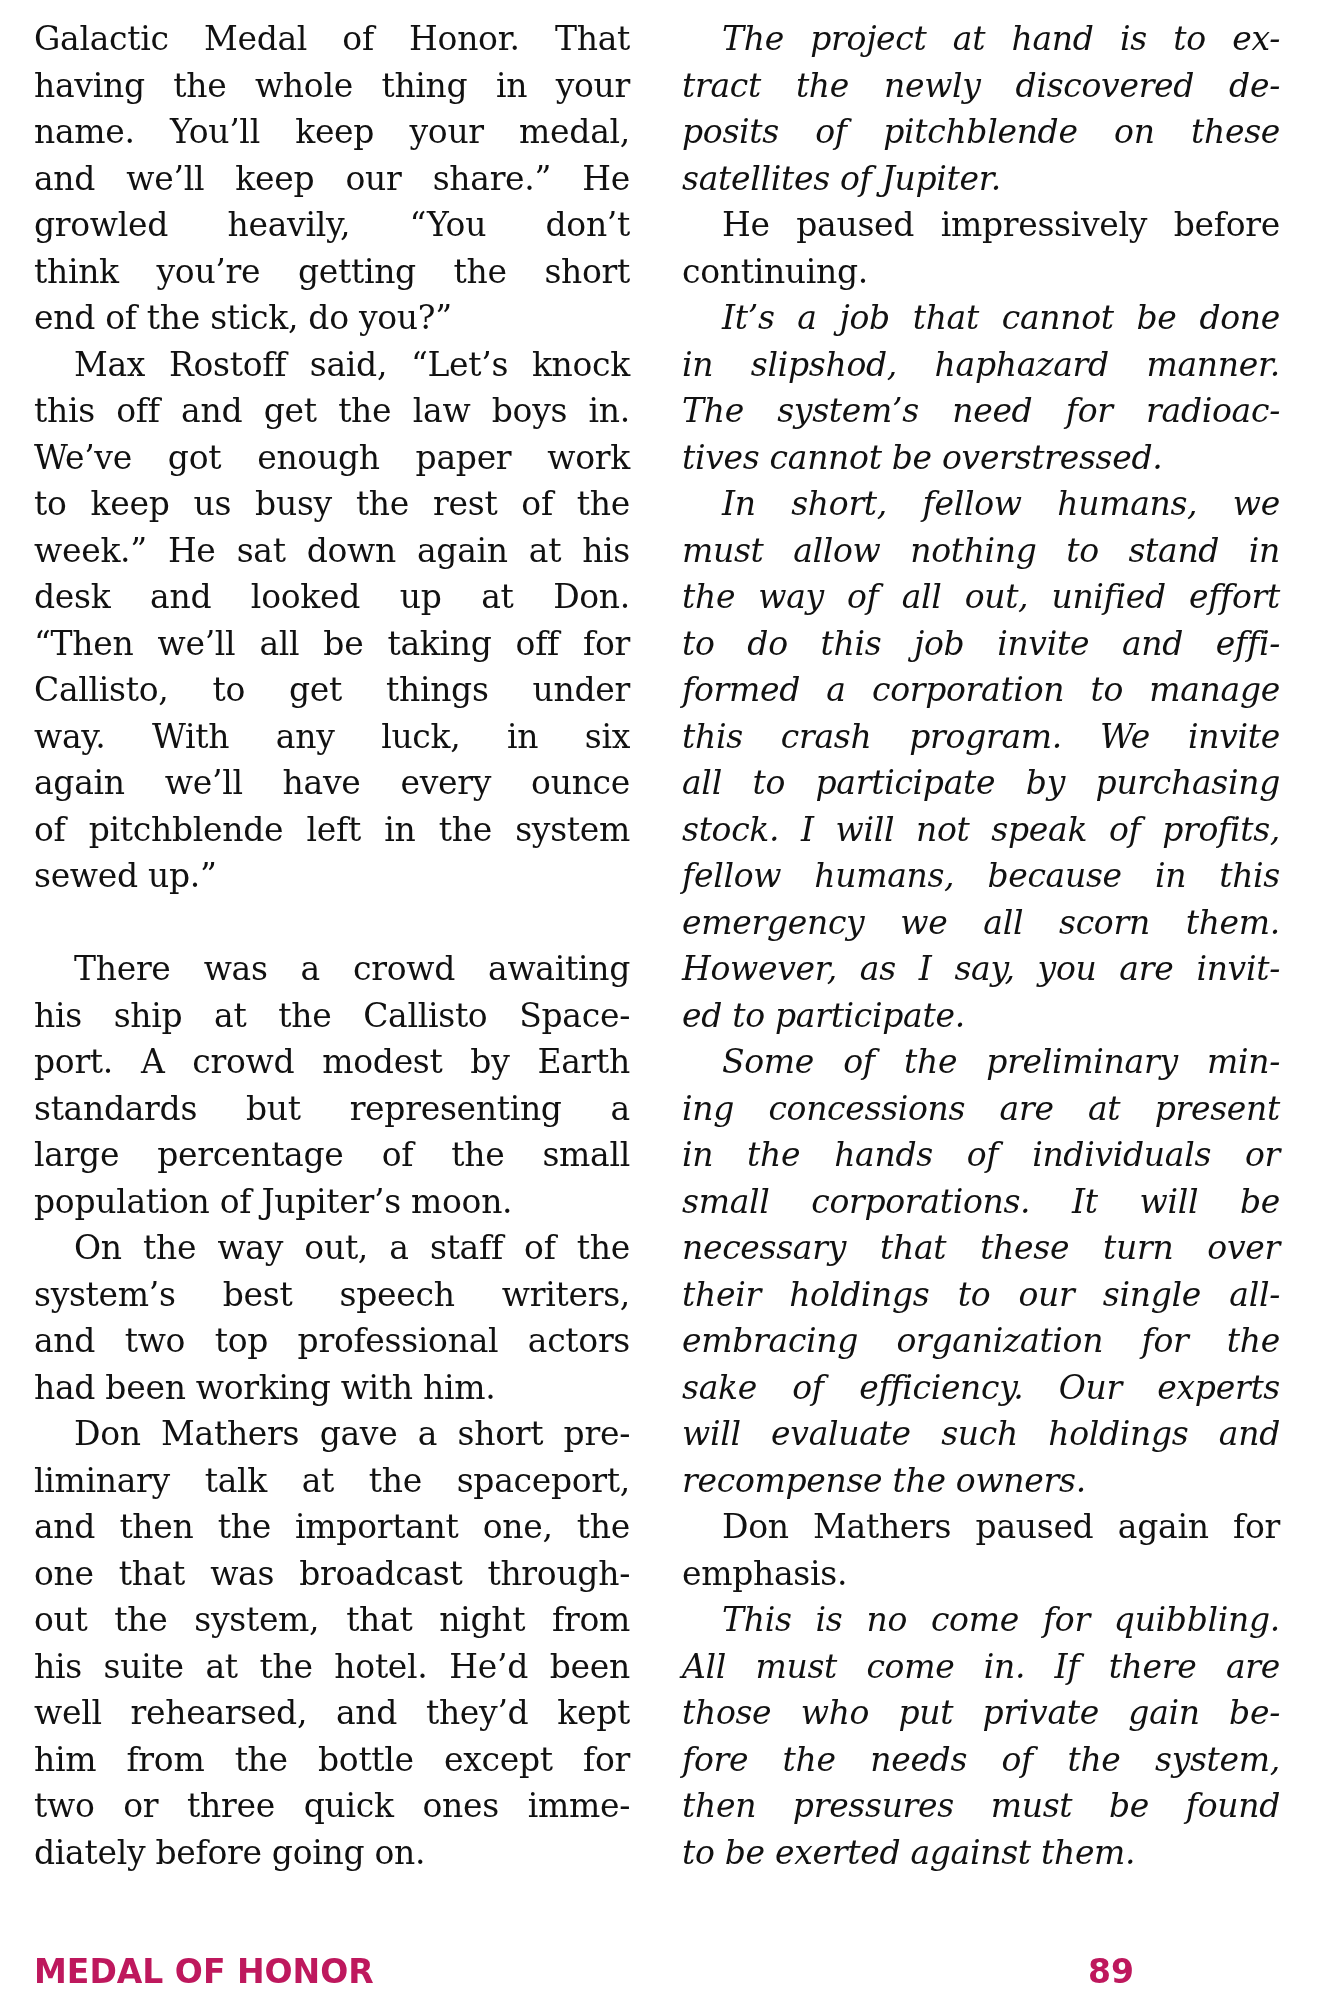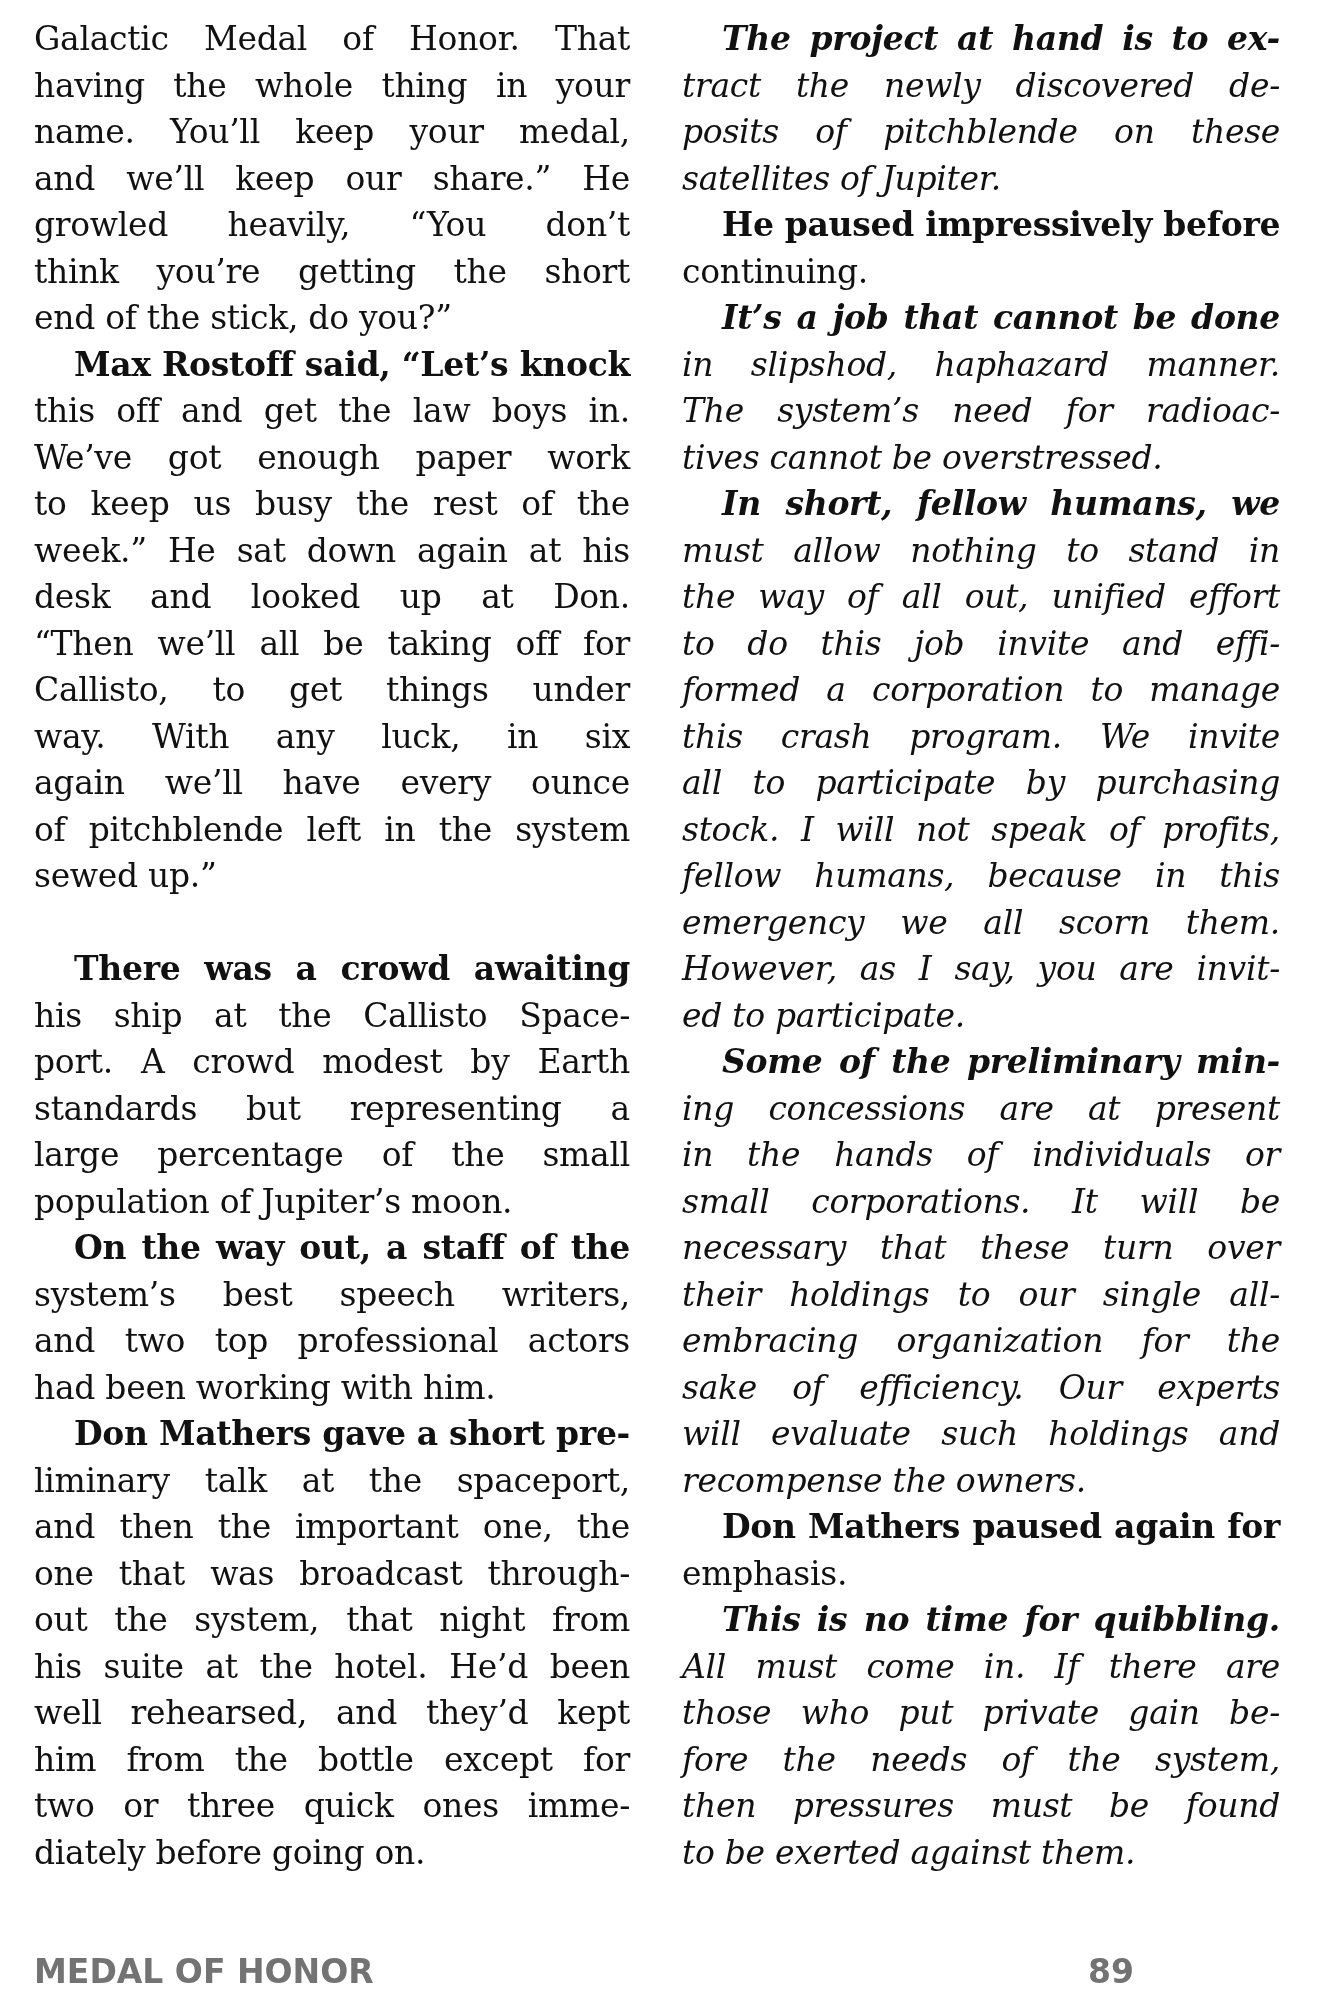--- a/index.html
+++ b/index.html
@@ -32,31 +32,31 @@
       height: 46.5px;
       line-height: 46.5px;
       font-size: 33px;
       white-space: nowrap;
       text-align: justify;
       text-align-last: justify;
       letter-spacing: -0.3px;
       font-family: "DejaVu Serif", "Liberation Serif", serif;
     }
     .line.last { text-align-last: left; }
-    .line.indent { padding-left: 40px; font-weight: bold; }
+    .line.indent { padding-left: 40px; }
     .line.it { font-style: italic; }
     .gap { display: block; height: 46.5px; }
     .footer {
       position: absolute;
       top: 1952px;
       font-family: "DejaVu Sans", "Liberation Sans", sans-serif;
       font-weight: bold;
       font-size: 33px;
       letter-spacing: 0px;
-      color: #737373;
+      color: #be185d;
     }
     .footer-title { left: 34px; }
     .footer-page { right: 40px; }
   </style>
 </head>
 <body>
 
 <div class="page">
 
   <div class="column col-left">
@@ -130,21 +130,21 @@
     <span class="line it">in the hands of individuals or</span>
     <span class="line it">small corporations. It will be</span>
     <span class="line it">necessary that these turn over</span>
     <span class="line it">their holdings to our single all-</span>
     <span class="line it">embracing organization for the</span>
     <span class="line it">sake of efficiency. Our experts</span>
     <span class="line it">will evaluate such holdings and</span>
     <span class="line it last">recompense the owners.</span>
     <span class="line indent">Don Mathers paused again for</span>
     <span class="line last">emphasis.</span>
-    <span class="line it indent">This is no time for quibbling.</span>
+    <span class="line it indent">This is no come for quibbling.</span>
     <span class="line it">All must come in. If there are</span>
     <span class="line it">those who put private gain be-</span>
     <span class="line it">fore the needs of the system,</span>
     <span class="line it">then pressures must be found</span>
     <span class="line it last">to be exerted against them.</span>
   </div>
 
   <div class="footer footer-title">MEDAL OF HONOR</div>
   <div class="footer footer-page">89</div>
 

